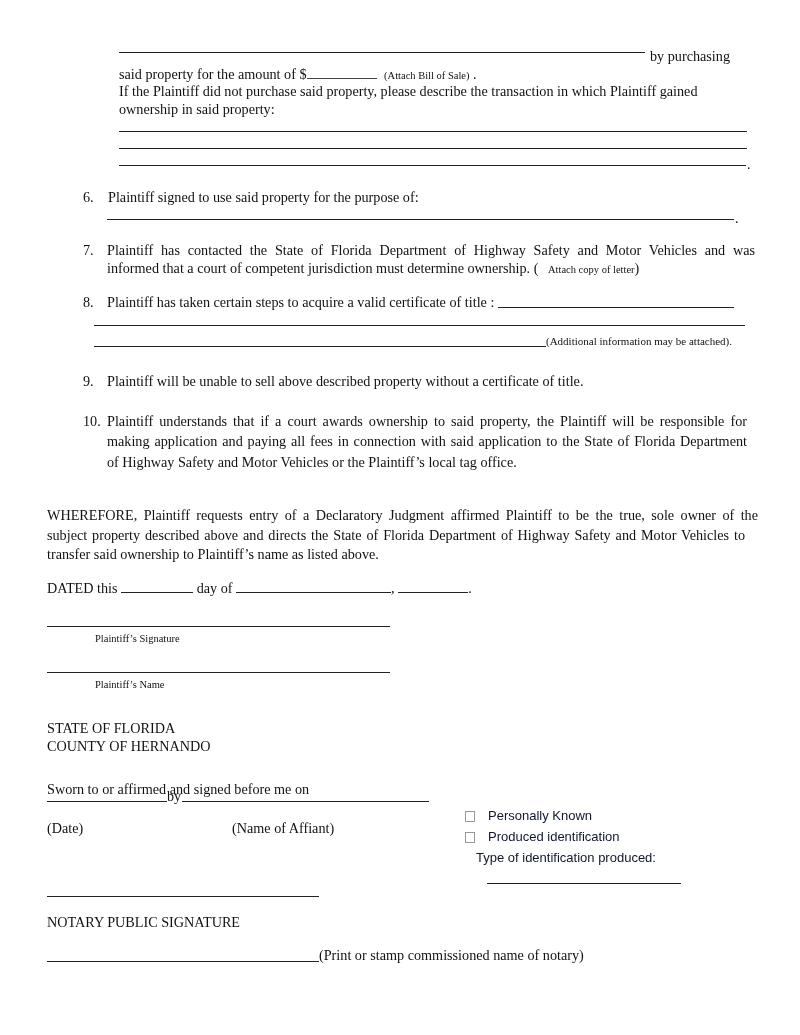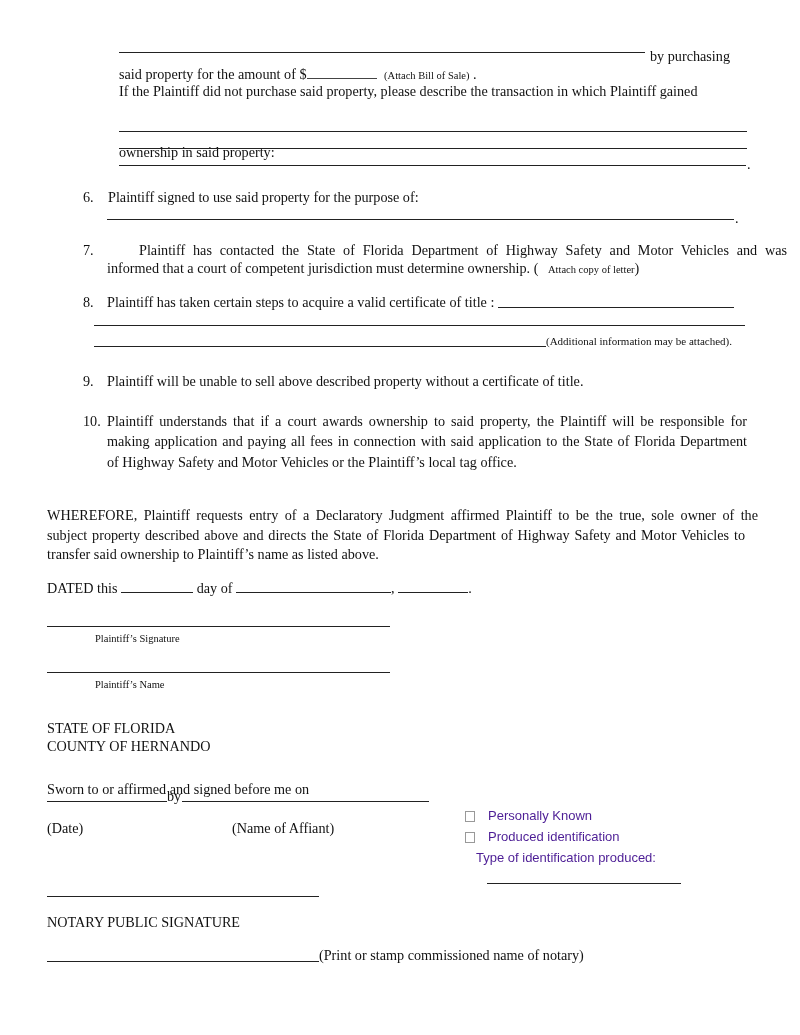--- a/index.html
+++ b/index.html
@@ -3,51 +3,51 @@
 <meta charset="utf-8">
 <style>
   html, body { margin: 0; padding: 0; background: #ffffff; }
   body { width: 800px; height: 1035px; position: relative; overflow: hidden;
          font-family: "Liberation Serif", serif; color: #111; font-size: 14.2px; }
   .abs { position: absolute; white-space: nowrap; line-height: 17px; }
   .line { position: absolute; height: 0; border-bottom: 1.4px solid #222; }
   .small { font-size: 10.5px; margin-left: 48px; }
   .tiny { font-size: 11px; text-align: right; }
   .just { white-space: normal; text-align: justify; text-align-last: justify; }
-  .sans { font-family: "Liberation Sans", sans-serif; font-size: 13px; color: #4c1d95; }
+  .sans { font-family: "Liberation Sans", sans-serif; font-size: 13px; color: #0f172a; }
   .chk { position: absolute; width: 8px; height: 9px; border: 1px solid #999; background: #fff; }
   .field { display: inline-block; border-bottom: 1.4px solid #222; height: 12px; vertical-align: baseline; }
   .field-thin { display: inline-block; border-bottom: 1px solid #444; height: 12px; vertical-align: baseline; }
 </style>
 </head>
 <body>
 
 <div class="line" style="left:119px; top:52px; width:526px;"></div>
 <div class="abs" style="left:650px; top:48px;">by purchasing</div>
 
 <div class="abs" style="left:119px; top:66px;">
   <span>said property for the amount of $</span><span class="field-thin" style="width:70px;"></span>
   <span class="small" style="margin-left:4px;">(Attach Bill of Sale)</span><span> .</span>
 </div>
 
 <div class="abs" style="left:119px; top:83px;">If the Plaintiff did not purchase said property, please describe the transaction in which Plaintiff gained</div>
-<div class="abs" style="left:119px; top:101px;margin-top:43px;">ownership in said property:</div>
+<div class="abs" style="left:119px; top:101px;">ownership in said property:</div>
 
 <div class="line" style="left:119px; top:131px; width:628px;"></div>
 <div class="line" style="left:119px; top:148px; width:628px;"></div>
 <div class="line" style="left:119px; top:165px; width:627px;"></div>
 <div class="abs" style="left:747px; top:156px;">.</div>
 
 <div class="abs" style="left:83px; top:189px;">6.</div>
 <div class="abs" style="left:108px; top:189px;">Plaintiff signed to use said property for the purpose of:</div>
 <div class="line" style="left:107px; top:219px; width:627px;"></div>
 <div class="abs" style="left:735px; top:210px;">.</div>
 
 <div class="abs" style="left:83px; top:242px;">7.</div>
-<div class="abs just" style="left:107px; top:242px; width:648px;margin-left:32px;">Plaintiff has contacted the State of Florida Department of Highway Safety and Motor  Vehicles and was</div>
+<div class="abs just" style="left:107px; top:242px; width:648px;">Plaintiff has contacted the State of Florida Department of Highway Safety and Motor  Vehicles and was</div>
 <div class="abs" style="left:107px; top:260px;">
   <span>informed that a court of competent jurisdiction must determine ownership.  (</span>
   <span class="small" style="margin-left:6px;">Attach copy of letter</span><span>)</span>
 </div>
 
 <div class="abs" style="left:83px; top:294px;">8.</div>
 <div class="abs" style="left:107px; top:294px;">Plaintiff has taken certain steps to acquire a valid certificate of title :</div>
 <div class="line" style="left:498px; top:307px; width:236px;"></div>
 <div class="line" style="left:94px; top:325px; width:651px;"></div>
 <div class="line" style="left:94px; top:346px; width:452px;"></div>

